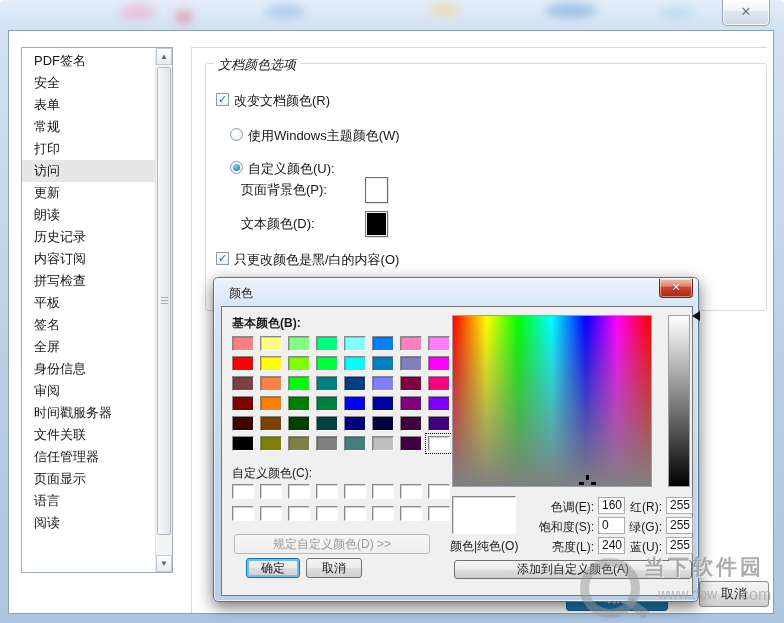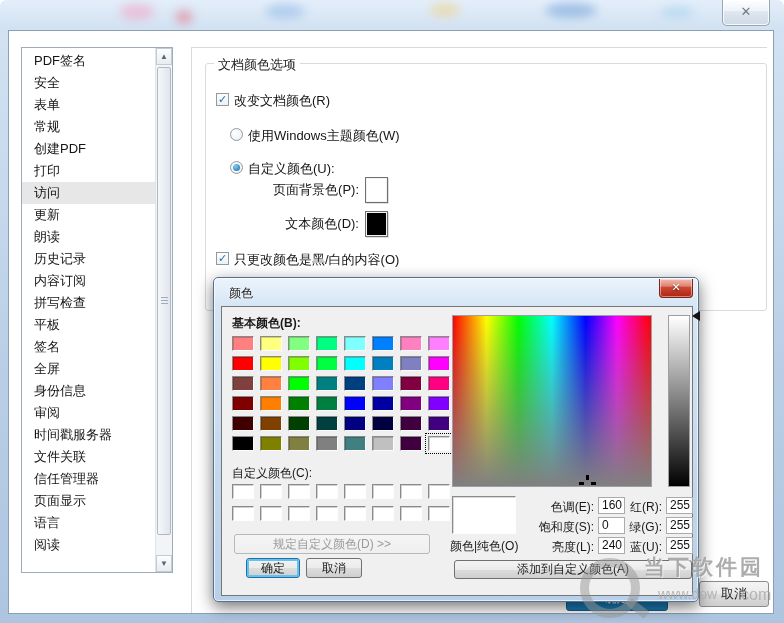--- a/index.html
+++ b/index.html
@@ -33,31 +33,31 @@
   .scroll-thumb{position:absolute;left:1px;top:19px;width:14px;height:468px;
     background:linear-gradient(90deg,#f6f8fa,#dfe5ec);border:1px solid #aeb9c5;border-radius:2px;box-sizing:border-box;}
   .thumb-grip{position:absolute;left:3px;top:50%;margin-top:-4px;width:7px;height:8px;
     background:repeating-linear-gradient(180deg,#9fadbb 0 1px,transparent 1px 3px);}
 
   
   .pane-divider-v{position:absolute;left:182px;top:16px;width:1px;height:566px;background:#d9d9d9;}
   .pane-divider-h{position:absolute;left:182px;top:16px;width:576px;height:1px;background:#d9d9d9;}
 
   .groupbox{position:absolute;left:196px;top:32px;width:560px;height:246px;
-    border:1px solid #d5dde2;border-radius:3px;}
+    border:1px solid #d5dde2;border-radius:3px;font-style:italic;}
   .group-legend{position:absolute;left:8px;top:-8px;background:#fff;padding:0 4px;font-size:13px;color:#1e1e1e;}
   .cbx{position:absolute;width:13px;height:13px;background:linear-gradient(#fdfdfd,#eef0f2);
     border:1px solid #8e9aa4;box-sizing:border-box;text-align:center;line-height:11px;
     font-size:11px;color:#2468b5;font-weight:bold;}
   .rdo{position:absolute;width:13px;height:13px;border:1px solid #8e9aa4;border-radius:50%;
     background:radial-gradient(circle at 35% 30%,#ffffff,#e9ecef);box-sizing:border-box;}
   .rdo .dot{position:absolute;left:2px;top:2px;width:7px;height:7px;border-radius:50%;
     background:radial-gradient(circle at 35% 30%,#7fd0f2,#1c6aa8);}
   .lbl{position:absolute;font-size:13px;color:#141414;white-space:nowrap;text-align:right;}
-  .lbl-r{text-align:right;}
+  .lbl-r{text-align:left;}
   .swatch-btn{position:absolute;width:23px;height:26px;border:1px solid #707070;box-sizing:border-box;
     box-shadow:1px 1px 0 rgba(0,0,0,.12), inset 0 0 0 1px #f2f2f2;}
 
   
   .btn-main-ok{position:absolute;left:566px;top:584px;width:102px;height:27px;border-radius:3px;
     border:1px solid #155c8a;background:linear-gradient(#7ed6f2,#36a0da 50%,#1b82c1 51%,#1a76b0);
     color:#fff;font-size:13px;text-align:center;line-height:25px;box-sizing:border-box;}
   .btn-main-cancel{position:absolute;left:699px;top:581px;width:70px;height:26px;border-radius:3px;
     border:1px solid #8c8c8c;background:linear-gradient(#f4f4f4,#ebebeb 50%,#dedede 51%,#cfcfcf);
     color:#222;font-size:13px;text-align:center;line-height:24px;box-sizing:border-box;}
@@ -137,21 +137,20 @@
   <div class="win-close">✕</div>
 
   <div class="win-body">
 
     <div class="listbox">
       <div class="sb-items">
           <div class="sb-item">PDF签名</div>
           <div class="sb-item">安全</div>
           <div class="sb-item">表单</div>
           <div class="sb-item">常规</div>
-          <div class="sb-item">创建PDF</div>
           <div class="sb-item">打印</div>
           <div class="sb-item sel">访问</div>
           <div class="sb-item">更新</div>
           <div class="sb-item">朗读</div>
           <div class="sb-item">历史记录</div>
           <div class="sb-item">内容订阅</div>
           <div class="sb-item">拼写检查</div>
           <div class="sb-item">平板</div>
           <div class="sb-item">签名</div>
           <div class="sb-item">全屏</div>

